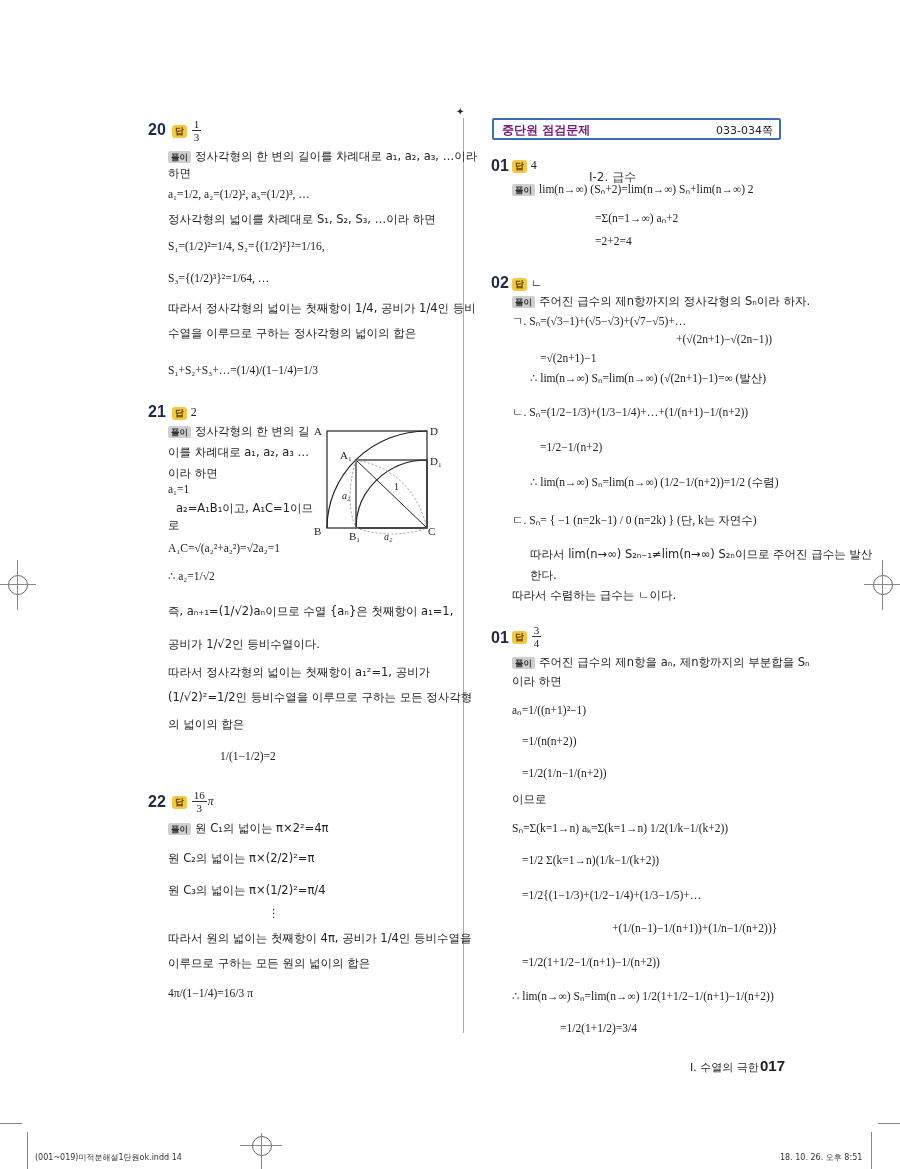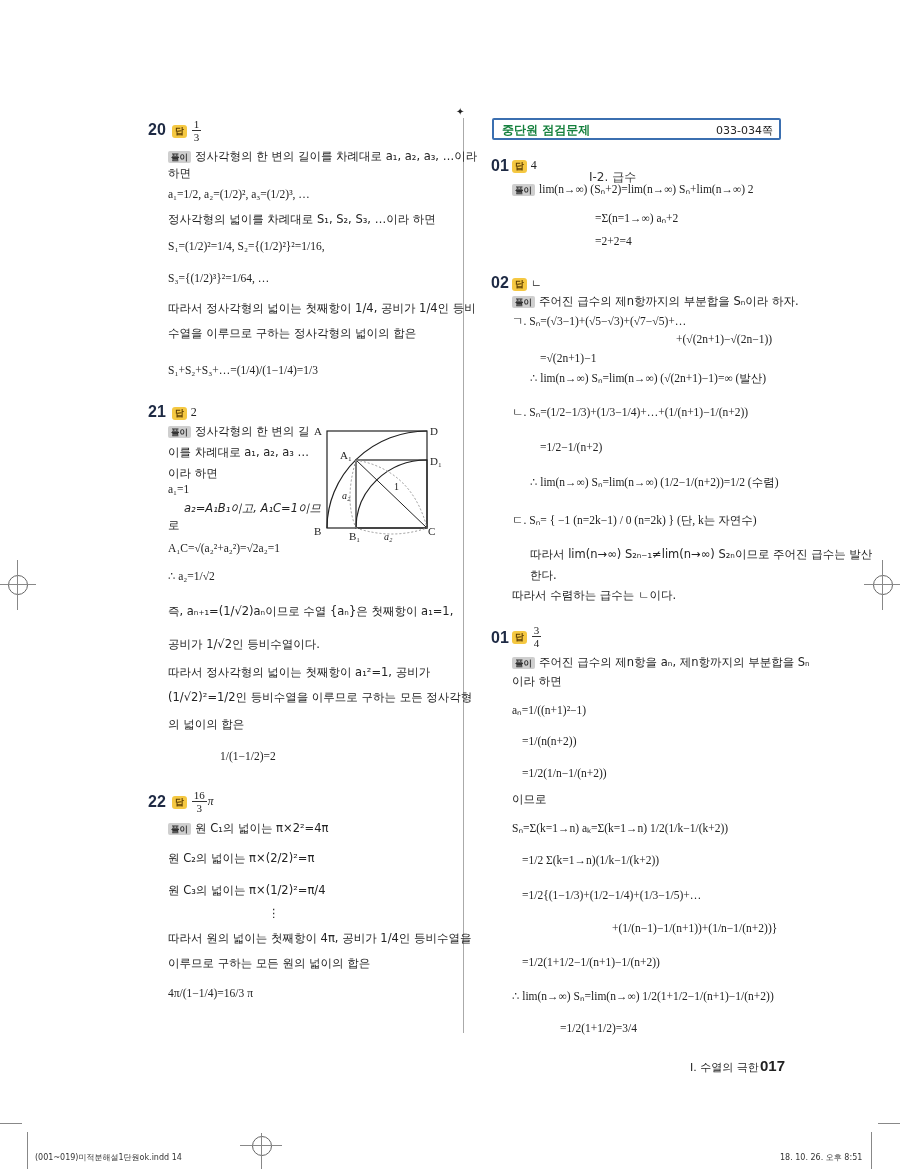--- a/index.html
+++ b/index.html
@@ -13,21 +13,21 @@
        padding:1px 3px;font-weight:bold;line-height:11px;}
   .pul{display:inline-block;background:#cfcfcf;color:#333;border-radius:2px;font-size:8.5px;
        padding:0 3px;font-weight:bold;line-height:12px;margin-right:4px;}
   .line{position:absolute;white-space:nowrap;font-size:11.5px;line-height:16px;}
   .frac{display:inline-flex;flex-direction:column;align-items:center;vertical-align:middle;
         font-family:"Liberation Serif",serif;font-size:11px;line-height:12px;margin:0 1px;}
   .frac .n{border-bottom:1px solid #333;padding:0 2px;}
   .frac .d{padding:0 2px;}
   .head-box{position:absolute;left:492px;top:118px;width:289px;height:22px;border:2px solid #3b6fb0;
             border-radius:2px;box-sizing:border-box;background:#fff;}
-  .head-title{position:absolute;left:8px;top:2px;font-weight:bold;color:#15803d;font-size:12px;}
+  .head-title{position:absolute;left:8px;top:2px;font-weight:bold;color:#701a75;font-size:12px;}
   .head-sub{position:absolute;left:95px;top:2px;font-size:12px;color:#333;margin-top:47px;}
   .head-page{position:absolute;right:6px;top:3px;font-size:11px;color:#222;font-weight:normal;}
   .divider{position:absolute;left:463px;top:118px;width:1px;height:915px;background:#aaa;}
   .crop{position:absolute;background:#888;}
   .reg{position:absolute;width:18px;height:18px;border:1px solid #666;border-radius:50%;}
   .footer-text{position:absolute;font-size:8px;color:#333;}
   .math{font-family:"Liberation Serif",serif;}
 </style>
 </head>
 <body>
@@ -72,21 +72,21 @@
 <div>
   <div class="num" style="left:148px;top:403px;">21</div>
   <div class="abs" style="left:172px;top:405px;">
     <span class="dap">답</span>
     <span class="serif" style="font-size:12px;">2</span>
   </div>
   <div class="line" style="left:168px;top:423px;"><span class="pul">풀이</span><span>정사각형의 한 변의 길</span></div>
   <div class="line" style="left:168px;top:444px;">이를 차례대로 a₁, a₂, a₃ …</div>
   <div class="line" style="left:168px;top:465px;">이라 하면</div>
   <div class="line math" style="left:168px;top:481px;">a₁=1</div>
-  <div class="line" style="left:184px;top:500px;font-style:italic;">a₂=A₁B₁이고, A₁C=1이므</div>
+  <div class="line" style="left:176px;top:500px;">a₂=A₁B₁이고, A₁C=1이므</div>
   <div class="line" style="left:168px;top:517px;">로</div>
   <div class="line math" style="left:168px;top:540px;">A₁C=√(a₂²+a₂²)=√2a₂=1</div>
   <div class="line math" style="left:168px;top:568px;">∴ a₂=1/√2</div>
   <div class="line" style="left:168px;top:603px;">즉, aₙ₊₁=(1/√2)aₙ이므로 수열 {aₙ}은 첫째항이 a₁=1,</div>
   <div class="line" style="left:168px;top:636px;">공비가 1/√2인 등비수열이다.</div>
   <div class="line" style="left:168px;top:664px;">따라서 정사각형의 넓이는 첫째항이 a₁²=1, 공비가</div>
   <div class="line" style="left:168px;top:689px;">(1/√2)²=1/2인 등비수열을 이루므로 구하는 모든 정사각형</div>
   <div class="line" style="left:168px;top:716px;">의 넓이의 합은</div>
   <div class="line math" style="left:184px;top:748px;margin-left:36px;">1/(1−1/2)=2</div>
 
@@ -146,21 +146,21 @@
   <div class="line math" style="left:595px;top:210px;">=Σ(n=1→∞) aₙ+2</div>
   <div class="line math" style="left:595px;top:233px;">=2+2=4</div>
 </div>
 
 <div>
   <div class="num" style="left:491px;top:274px;">02</div>
   <div class="abs" style="left:512px;top:276px;">
     <span class="dap">답</span>
     <span style="font-size:11px;">ㄴ</span>
   </div>
-  <div class="line" style="left:512px;top:293px;"><span class="pul">풀이</span><span>주어진 급수의 제n항까지의 부분합을 Sₙ이라 하자.</span></div>
+  <div class="line" style="left:512px;top:293px;"><span class="pul">풀이</span><span>주어진 급수의 제n항까지의 정사각형의 Sₙ이라 하자.</span></div>
   <div class="line math" style="left:512px;top:313px;">ㄱ. Sₙ=(√3−1)+(√5−√3)+(√7−√5)+…</div>
   <div class="line math" style="left:676px;top:331px;">+(√(2n+1)−√(2n−1))</div>
   <div class="line math" style="left:540px;top:350px;">=√(2n+1)−1</div>
   <div class="line math" style="left:530px;top:370px;">∴ lim(n→∞) Sₙ=lim(n→∞) (√(2n+1)−1)=∞ (발산)</div>
   <div class="line math" style="left:512px;top:404px;">ㄴ. Sₙ=(1/2−1/3)+(1/3−1/4)+…+(1/(n+1)−1/(n+2))</div>
   <div class="line math" style="left:540px;top:439px;">=1/2−1/(n+2)</div>
   <div class="line math" style="left:530px;top:474px;">∴ lim(n→∞) Sₙ=lim(n→∞) (1/2−1/(n+2))=1/2 (수렴)</div>
   <div class="line math" style="left:512px;top:512px;">ㄷ. Sₙ= { −1 (n=2k−1) / 0 (n=2k) }  (단, k는 자연수)</div>
   <div class="line" style="left:530px;top:546px;">따라서 lim(n→∞) S₂ₙ₋₁≠lim(n→∞) S₂ₙ이므로 주어진 급수는 발산</div>
   <div class="line" style="left:530px;top:567px;">한다.</div>

